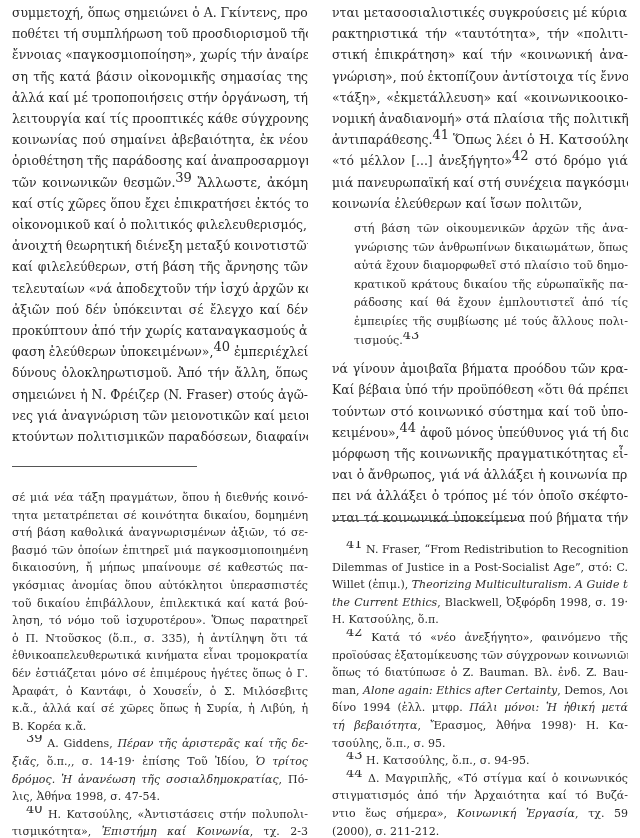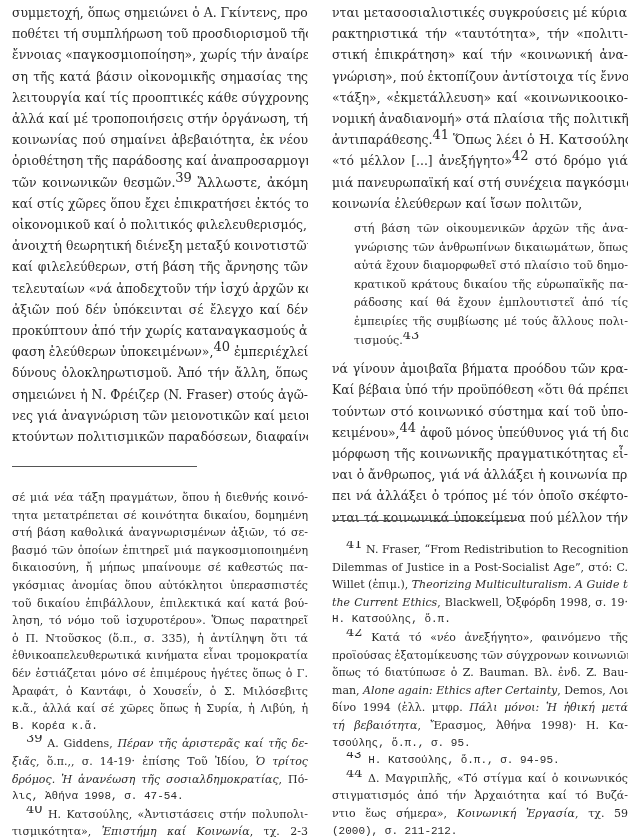--- a/index.html
+++ b/index.html
@@ -10,37 +10,37 @@
   .col-right { left: 332px; width: 296px; }
   .body-text { font-size: 12.4px; line-height: 21.2px; text-align: justify; margin: 0; padding-top: 2px; }
   .body-text .ln { display: block; text-align: justify; text-align-last: justify; white-space: nowrap; overflow: hidden; }
   .body-text .ln.last { text-align-last: left; }
   .quote { font-size: 11.2px; line-height: 18.6px; margin: 6px 0 8px 22px; }
   .quote .ln { display: block; text-align: justify; text-align-last: justify; white-space: nowrap; overflow: hidden; }
   .quote .ln.last { text-align-last: left; }
   .sep { position: absolute; height: 1px; background: #555; width: 180px; }
   .notes { position: absolute; font-size: 11px; line-height: 17.6px; }
   .notes .ln { display: block; text-align: justify; text-align-last: justify; white-space: nowrap; overflow: hidden; }
-  .notes .ln.last { text-align-last: left; font-family: Liberation Mono, monospace; }
+  .notes .ln.last { text-align-last: left; }
   .notes .ind { padding-left: 14px; }
   sup { font-size: 13px; line-height: 0; vertical-align: super; }
   .big { font-size: 13px; }
   i { font-style: italic; }
 </style>
 </head>
 <body>
 
 <div class="col col-left">
   <div class="body-text">
     <span class="ln">συμμετοχή, ὅπως σημειώνει ὁ Α. Γκίντενς, προϋ-</span>
     <span class="ln">ποθέτει τή συμπλήρωση τοῦ προσδιορισμοῦ τῆς</span>
     <span class="ln">ἔννοιας «παγκοσμιοποίηση», χωρίς τήν ἀναίρε-</span>
     <span class="ln">ση τῆς κατά βάσιν οἰκονομικῆς σημασίας της</span>
+    <span class="ln">ἀλλά καί μέ τροποποιήσεις στήν ὀργάνωση, τή</span>
     <span class="ln">λειτουργία καί τίς προοπτικές κάθε σύγχρονης</span>
-    <span class="ln">ἀλλά καί μέ τροποποιήσεις στήν ὀργάνωση, τή</span>
     <span class="ln">κοινωνίας πού σημαίνει ἀβεβαιότητα, ἐκ νέου</span>
     <span class="ln">ὁριοθέτηση τῆς παράδοσης καί ἀναπροσαρμογή</span>
     <span class="ln"><span>τῶν κοινωνικῶν θεσμῶν.</span><sup>39</sup> <span class="big">Ἄλλωστε, ἀκόμη</span></span>
     <span class="ln">καί στίς χῶρες ὅπου ἔχει ἐπικρατήσει ἐκτός τοῦ</span>
     <span class="ln">οἰκονομικοῦ καί ὁ πολιτικός φιλελευθερισμός, μιά</span>
     <span class="ln">ἀνοιχτή θεωρητική διένεξη μεταξύ κοινοτιστῶν</span>
     <span class="ln">καί φιλελεύθερων, στή βάση τῆς ἄρνησης τῶν</span>
     <span class="ln">τελευταίων «νά ἀποδεχτοῦν τήν ἰσχύ ἀρχῶν καί</span>
     <span class="ln">ἀξιῶν πού δέν ὑπόκεινται σέ ἔλεγχο καί δέν</span>
     <span class="ln">προκύπτουν ἀπό τήν χωρίς καταναγκασμούς ἀπό-</span>
@@ -107,21 +107,21 @@
     <span class="ln last"><span>τισμούς.</span><sup>43</sup></span>
   </div>
   <div class="body-text" style="padding-top:0">
     <span class="ln">νά γίνουν ἀμοιβαῖα βήματα προόδου τῶν κρα-</span>
     <span class="ln">Καί βέβαια ὑπό τήν προϋπόθεση «ὅτι θά πρέπει</span>
     <span class="ln">τούντων στό κοινωνικό σύστημα καί τοῦ ὑπο-</span>
     <span class="ln"><span>κειμένου»,</span><sup>44</sup> <span>ἀφοῦ μόνος ὑπεύθυνος γιά τή δια-</span></span>
     <span class="ln">μόρφωση τῆς κοινωνικῆς πραγματικότητας εἶ-</span>
     <span class="ln">ναι ὁ ἄνθρωπος, γιά νά ἀλλάξει ἡ κοινωνία πρέ-</span>
     <span class="ln">πει νά ἀλλάξει ὁ τρόπος μέ τόν ὁποῖο σκέφτο-</span>
-    <span class="ln">νται τά κοινωνικά ὑποκείμενα πού μέλλον τήν</span>
+    <span class="ln">νται τά κοινωνικά ὑποκείμενα πού βήματα τήν</span>
   </div>
 </div>
 
 <div class="sep" style="left:332px; top:520px; width:185px;"></div>
 
 <div class="notes" style="left:332px; top:541px; width:296px;">
   <div>
     <span class="ln ind"><sup>41</sup> <span>N. Fraser, “From Redistribution to Recognition?</span></span>
     <span class="ln">Dilemmas of Justice in a Post-Socialist Age”, στό: C.</span>
     <span class="ln"><span>Willet (ἐπιμ.), </span><i>Theorizing Multiculturalism. A Guide to</i></span>

